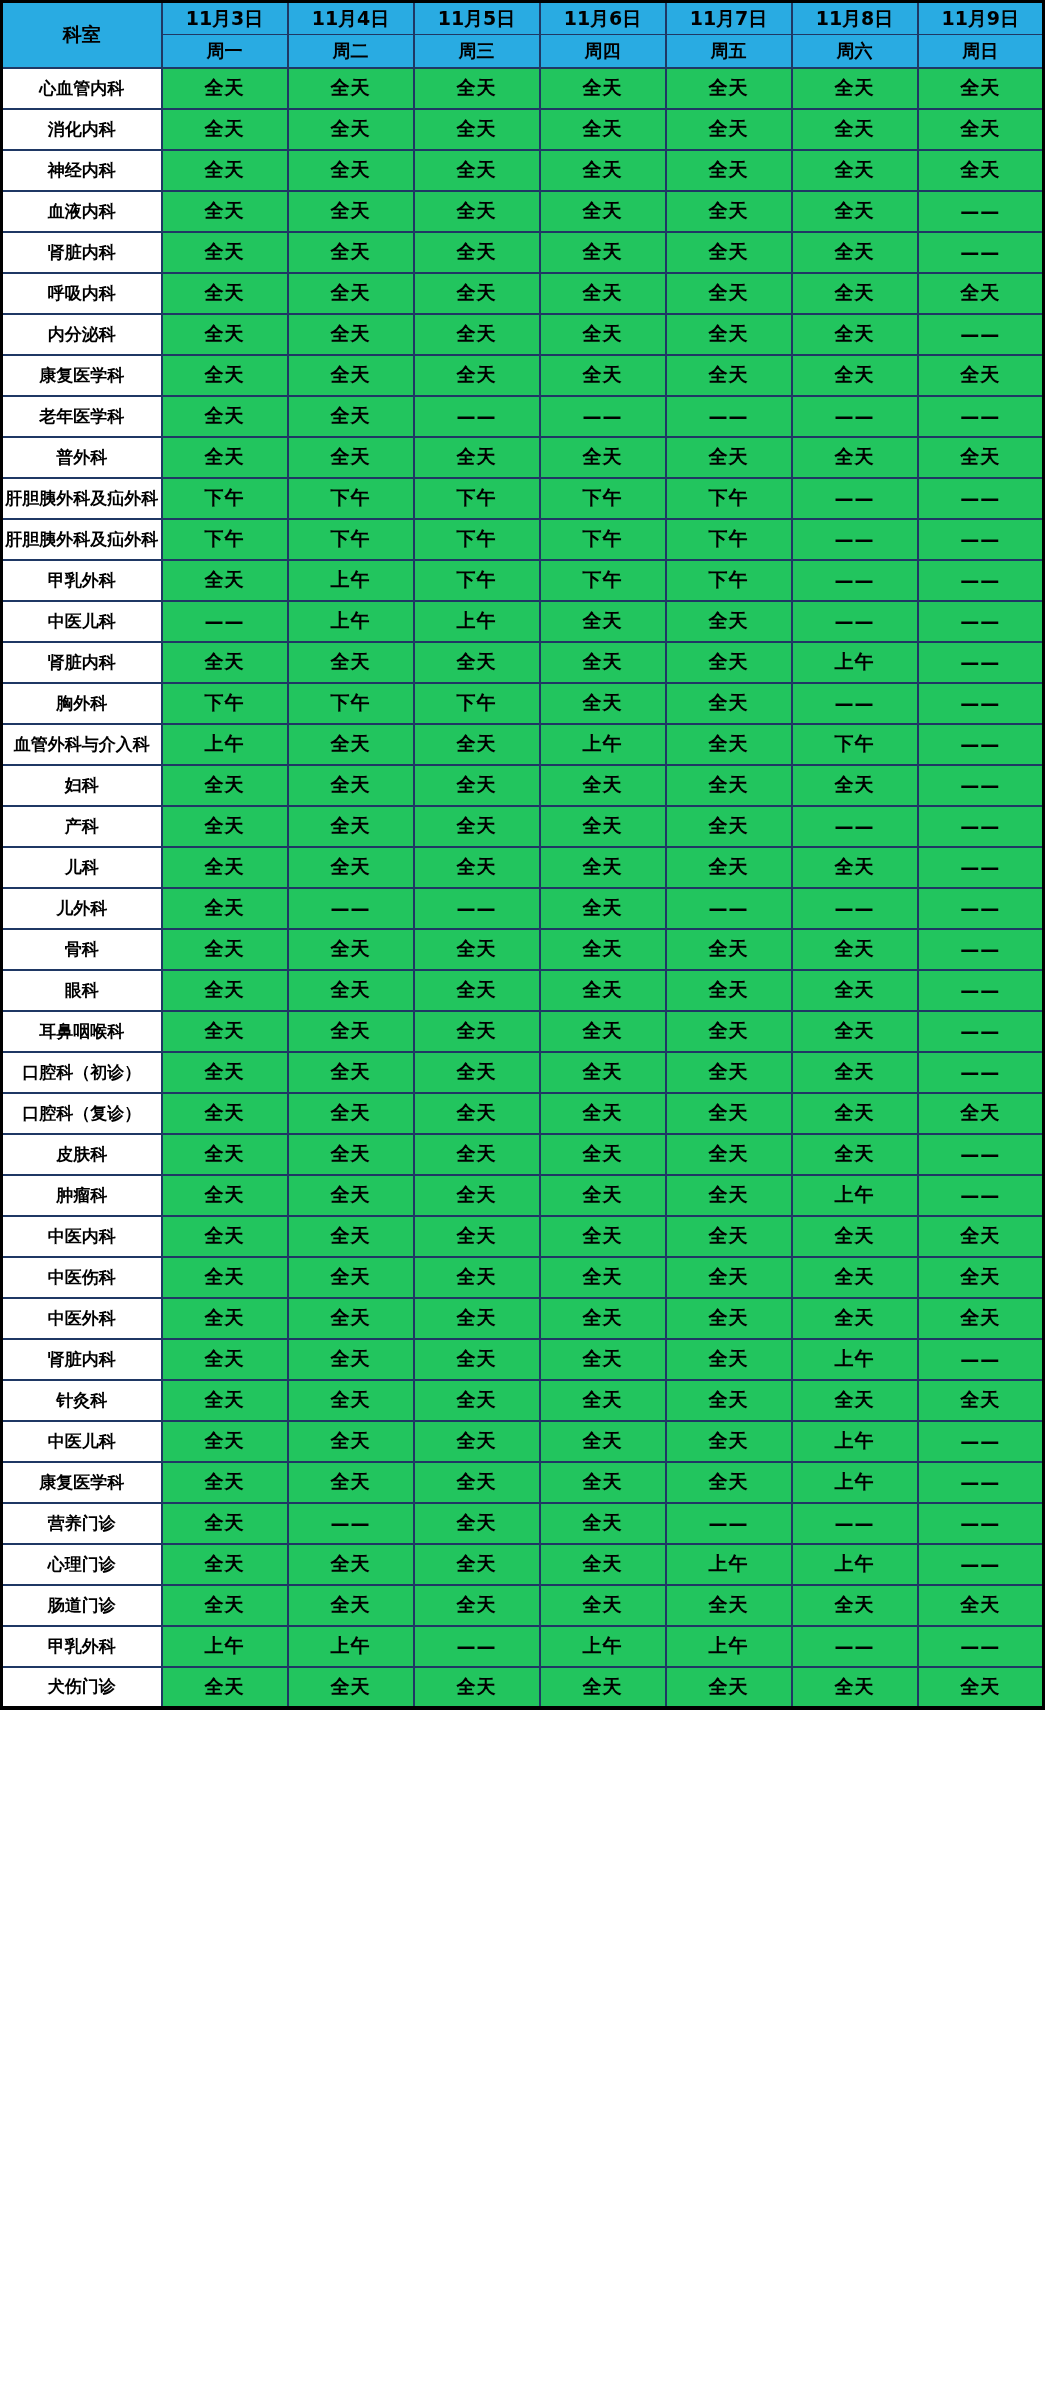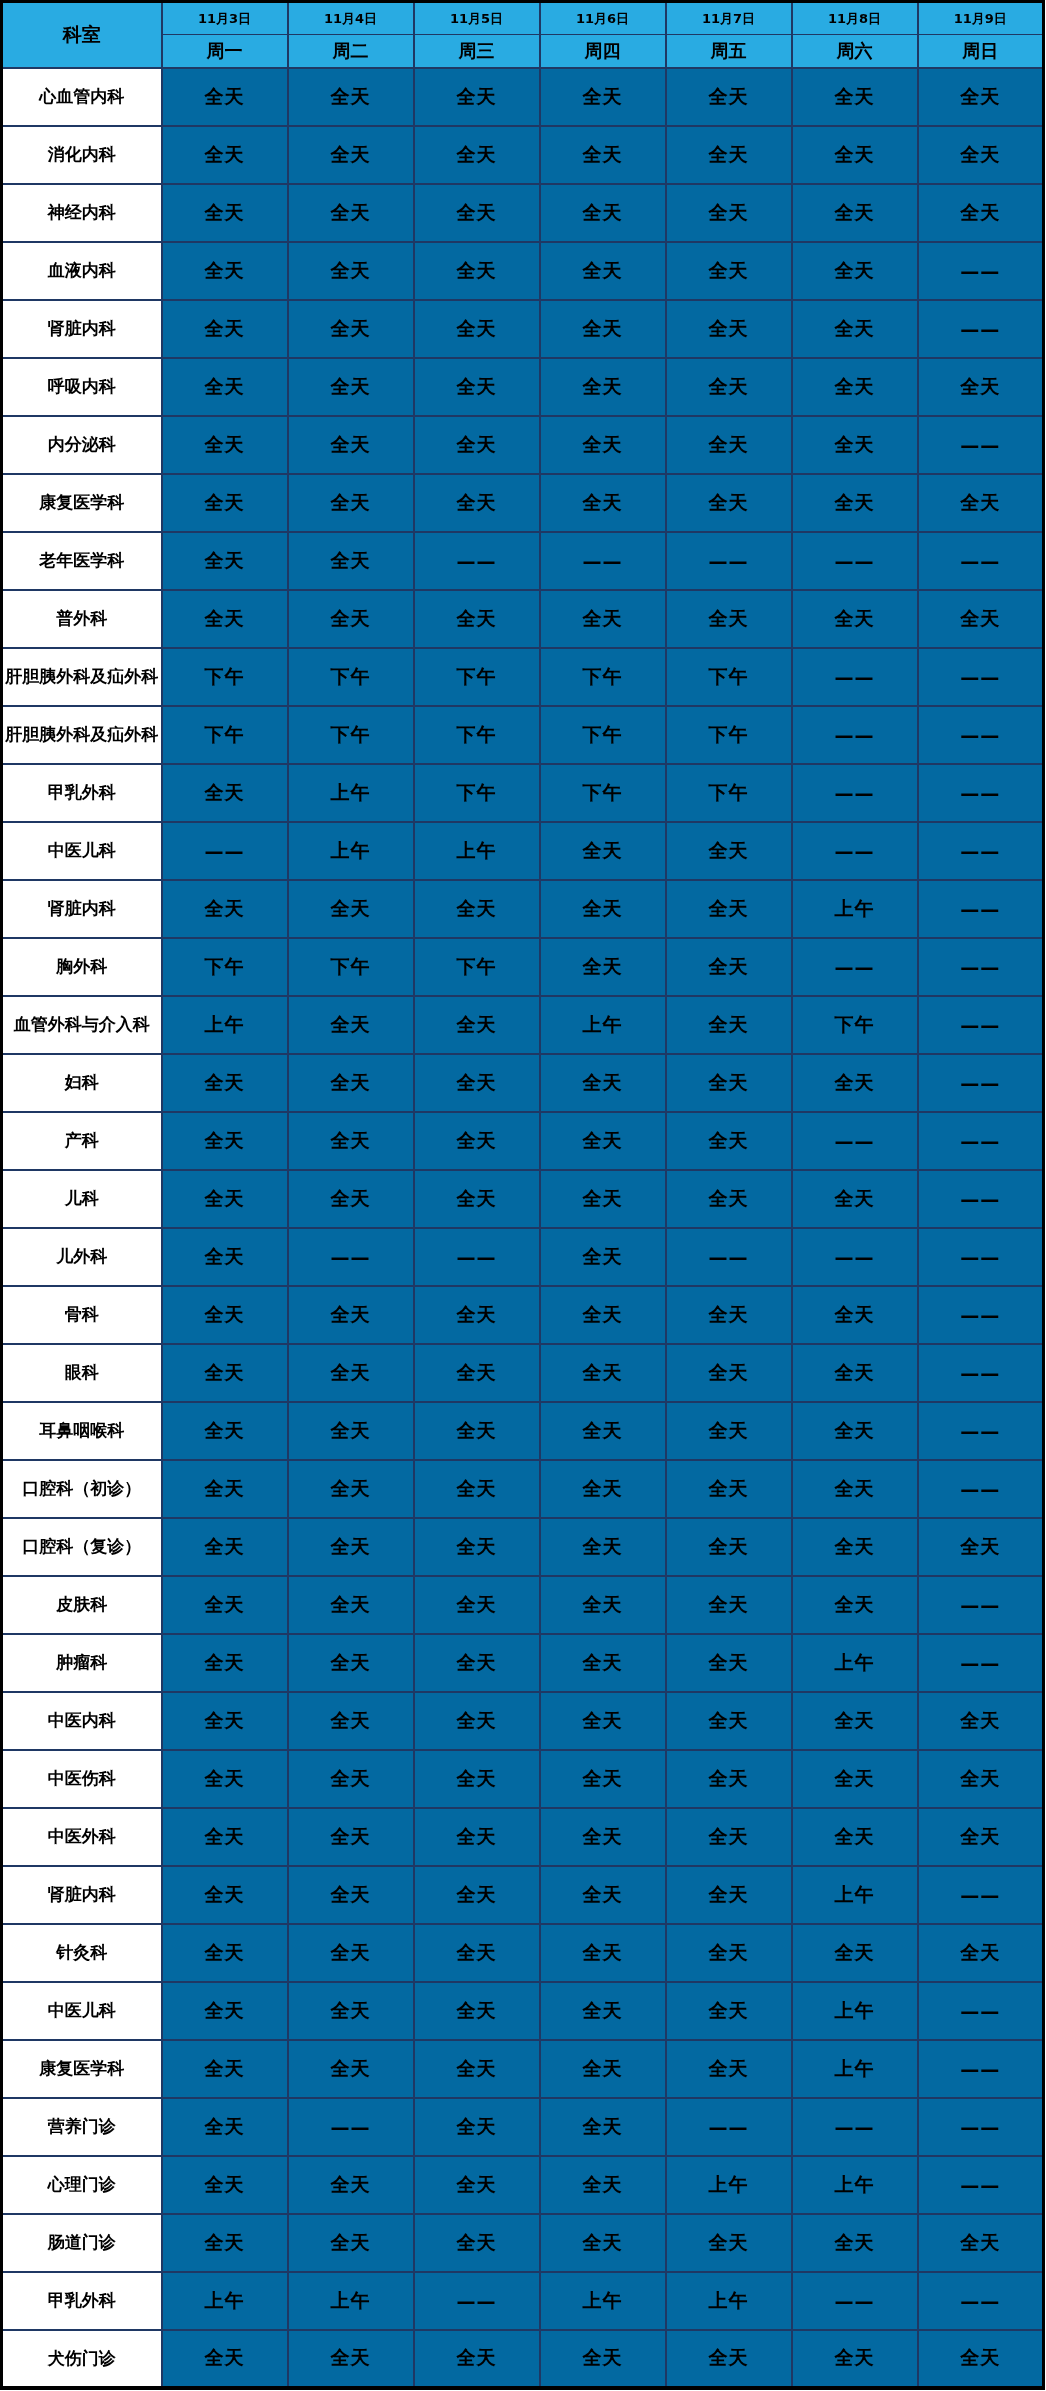--- a/index.html
+++ b/index.html
@@ -29,26 +29,26 @@
     text-align:center;
     vertical-align:middle;
     color:var(--text-color);
     overflow:hidden;
     padding:0 1px;
   }
   thead tr{ height:33px; }
   thead th{
     background:var(--header-bg);
     font-weight:bold;
-    font-size:13px;
+    font-size:19px;
   }
   thead tr.date-row th.day-head{ border-bottom-width:1px; }
   thead tr.weekday-row th{ border-top-width:1px; font-size:18px; }
   th.corner{ font-size:19px; }
-  tbody tr{ height:58px; background:#0369a1; }
+  tbody tr{ height:41px; background:#22c55e; }
   tbody th.dept{
     font-size:17px;
     font-weight:bold;
     background:#ffffff;
   }
   tbody td.val{
     font-size:19px;
     font-weight:bold;
     letter-spacing:1px;
   }

